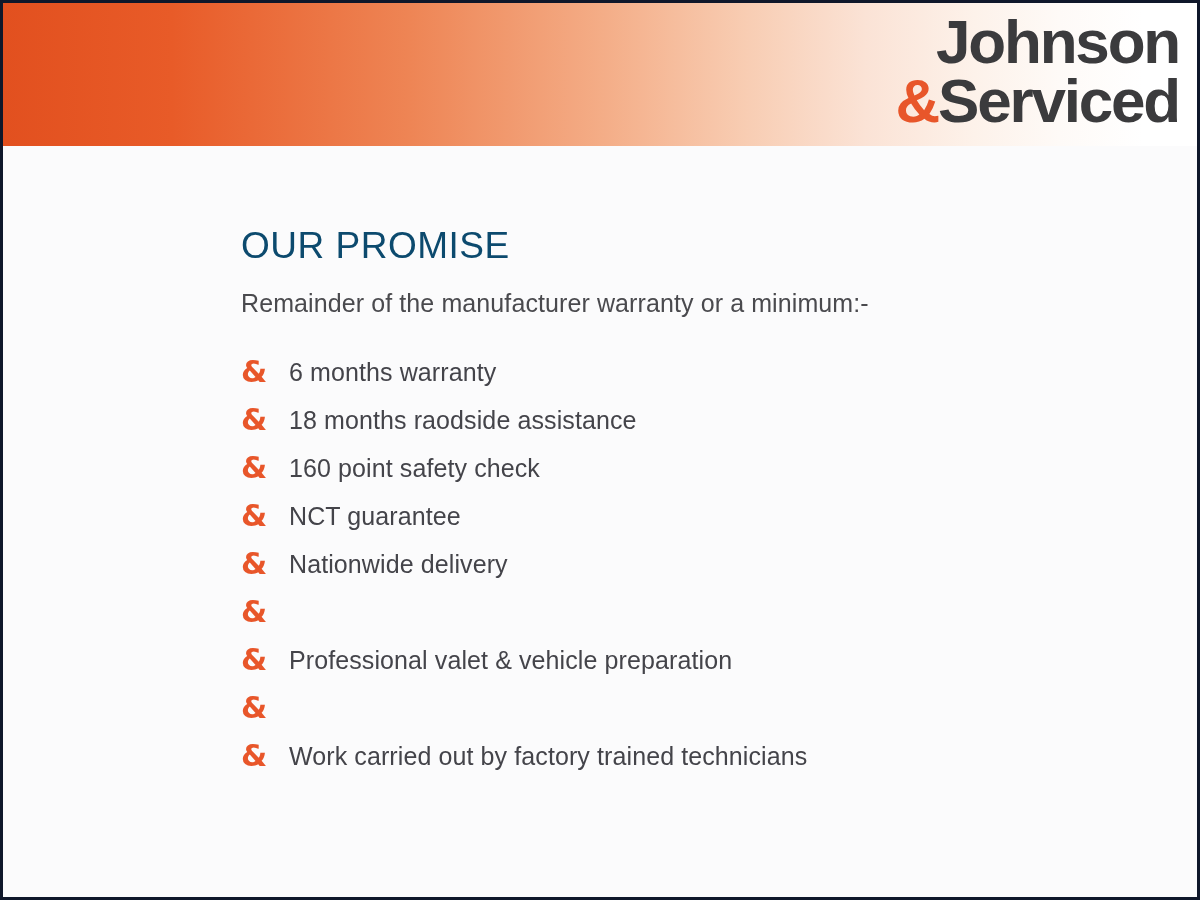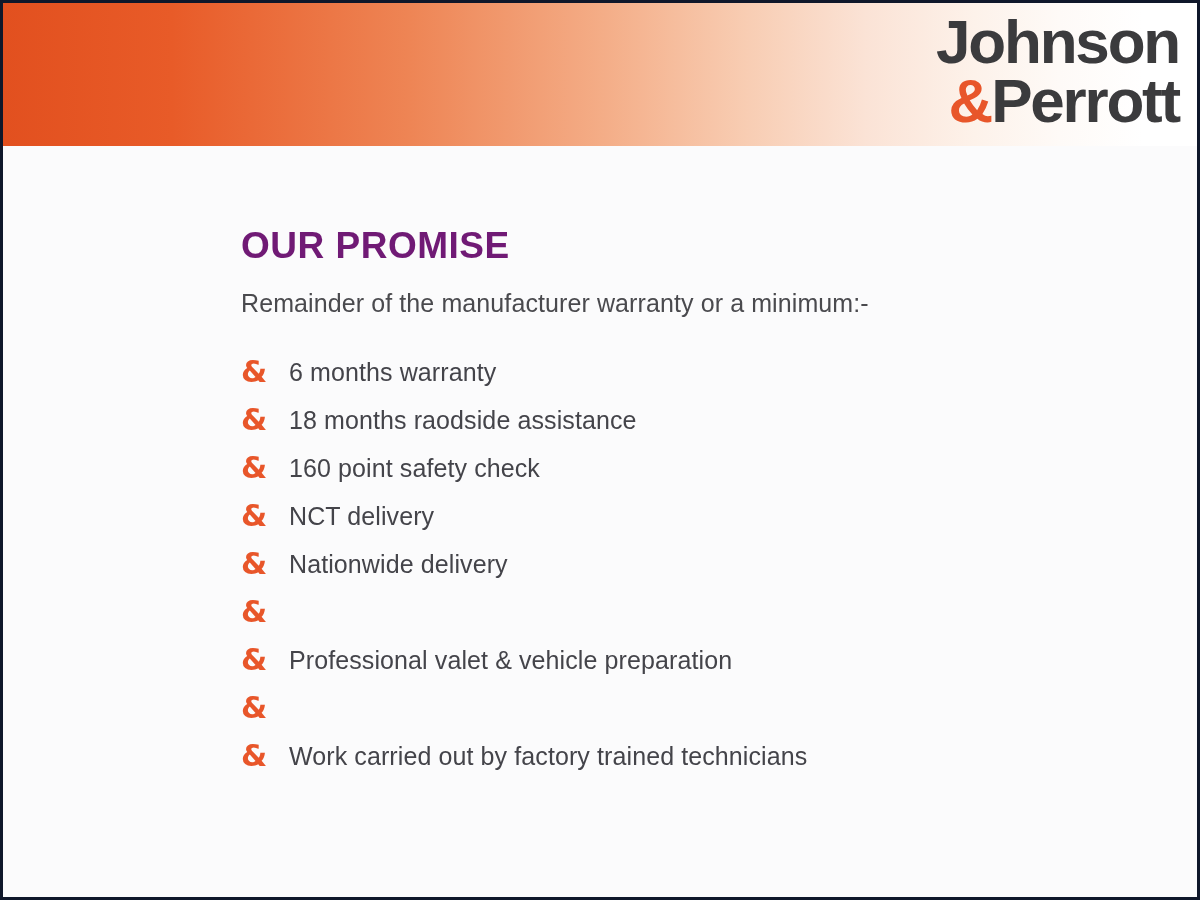--- a/index.html
+++ b/index.html
@@ -79,22 +79,22 @@
   
   .content {
     position: absolute;
     left: 238px;
     top: 222px;
     width: 900px;
   }
 
   .title {
     font-size: 37px;
-    font-weight: 700;
-    color: #701a75;
+    font-weight: 400;
+    color: #0c4a6e;
     letter-spacing: 0.5px;
     margin: 0 0 22px 0;
   }
 
   .subtitle {
     font-size: 25px;
     font-weight: 400;
     color: #4a4a4e;
     margin: 16px 0 30px 0;
     letter-spacing: 0.1px;
@@ -133,21 +133,21 @@
   }
 </style>
 </head>
 <body>
 
 <div class="slide">
 
   <div class="header">
     <div class="logo">
       <span class="logo-line1">Johnson</span>
-      <span class="logo-line2"><span class="logo-amp">&amp;</span><span class="logo-perrott">Perrott</span></span>
+      <span class="logo-line2"><span class="logo-amp">&amp;</span><span class="logo-perrott">Serviced</span></span>
     </div>
   </div>
 
   <div class="content">
     <h1 class="title">OUR PROMISE</h1>
     <p class="subtitle">Remainder of the manufacturer warranty or a minimum:-</p>
 
     <ul class="promise-list">
       <li class="promise-item">
         <span class="bullet-icon">&amp;</span>
@@ -156,21 +156,21 @@
       <li class="promise-item">
         <span class="bullet-icon">&amp;</span>
         <span class="item-label">18 months raodside assistance</span>
       </li>
       <li class="promise-item">
         <span class="bullet-icon">&amp;</span>
         <span class="item-label">160 point safety check</span>
       </li>
       <li class="promise-item">
         <span class="bullet-icon">&amp;</span>
-        <span class="item-label">NCT delivery</span>
+        <span class="item-label">NCT guarantee</span>
       </li>
       <li class="promise-item">
         <span class="bullet-icon">&amp;</span>
         <span class="item-label">Nationwide delivery</span>
       </li>
       <li class="promise-item">
         <span class="bullet-icon">&amp;</span>
       </li>
       <li class="promise-item">
         <span class="bullet-icon">&amp;</span>

